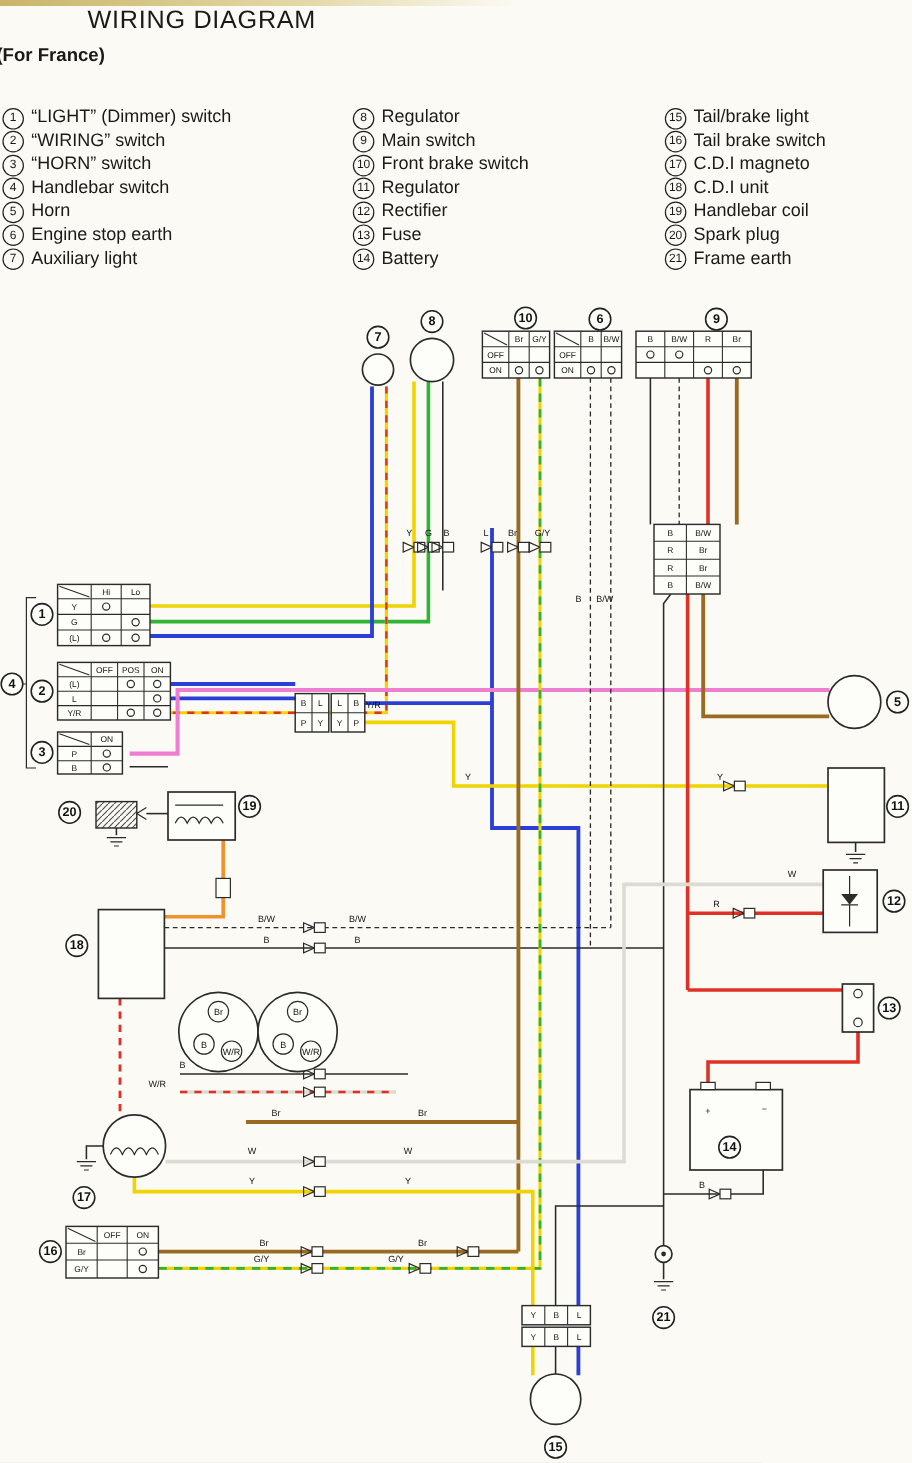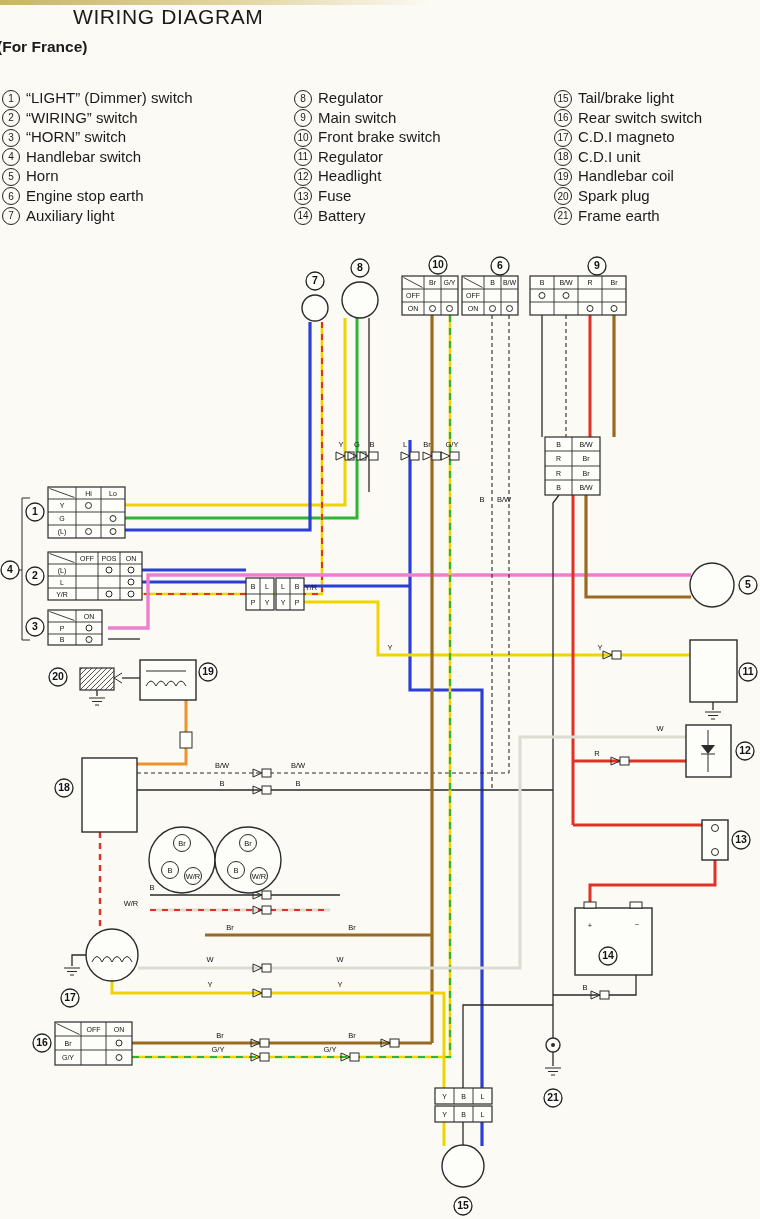--- a/index.html
+++ b/index.html
@@ -97,39 +97,39 @@
         <div class="litem">
           <span class="lnum">10</span>
           <span class="llab">Front brake switch</span>
         </div>
         <div class="litem">
           <span class="lnum">11</span>
           <span class="llab">Regulator</span>
         </div>
         <div class="litem">
           <span class="lnum">12</span>
-          <span class="llab">Headlight</span>
+          <span class="llab">Rectifier</span>
         </div>
         <div class="litem">
           <span class="lnum">13</span>
           <span class="llab">Fuse</span>
         </div>
         <div class="litem">
           <span class="lnum">14</span>
           <span class="llab">Battery</span>
         </div>
       </div>
       <div class="lcol">
         <div class="litem">
           <span class="lnum">15</span>
           <span class="llab">Tail/brake light</span>
         </div>
         <div class="litem">
           <span class="lnum">16</span>
-          <span class="llab">Rear switch switch</span>
+          <span class="llab">Tail brake switch</span>
         </div>
         <div class="litem">
           <span class="lnum">17</span>
           <span class="llab">C.D.I magneto</span>
         </div>
         <div class="litem">
           <span class="lnum">18</span>
           <span class="llab">C.D.I unit</span>
         </div>
         <div class="litem">

